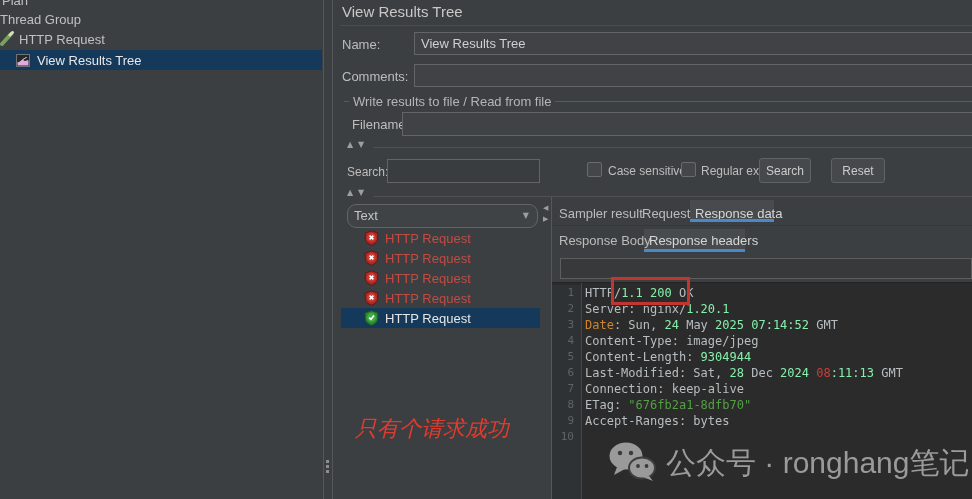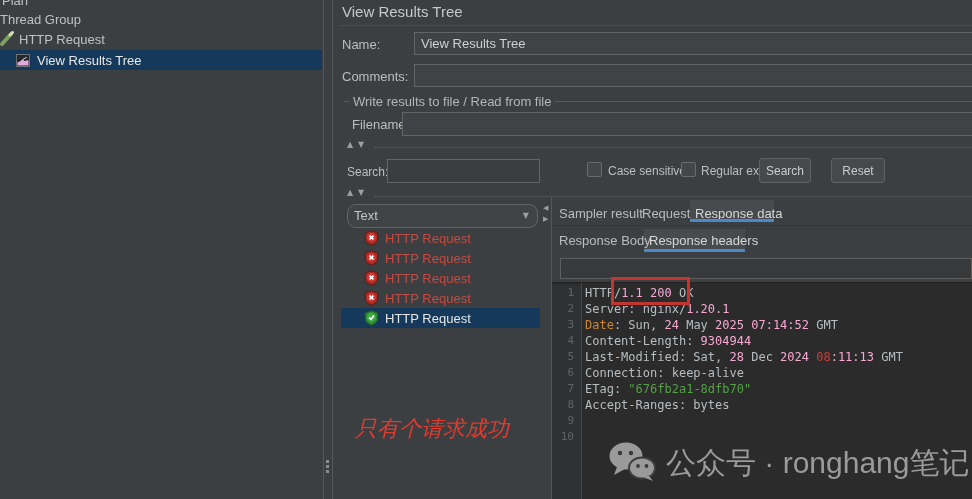--- a/index.html
+++ b/index.html
@@ -34,21 +34,21 @@
   .shield { position:absolute; left:23px; top:2px; }
   
   #editor { position:absolute; left:552px; top:282px; right:0; bottom:0; background:#2b2b2b; border-top:1px solid #232323; }
   #gutter { position:absolute; left:0; top:2px; width:29px; bottom:0; background:#2f3234; }
   #gutter-line { position:absolute; left:29px; top:0; bottom:0; width:1px; background:#474747; }
   .gut-num { height:16px; line-height:16px; text-align:right; padding-right:7px;
              font-family:"DejaVu Sans Mono", monospace; font-size:11px; color:#606366; }
   #code { position:absolute; left:33px; top:2px; right:0; }
   .code-line { height:16px; line-height:16px; font-family:"DejaVu Sans Mono", monospace;
                font-size:12px; white-space:pre; }
-  .tk-d { color:#b7bdc0; } .tk-n { color:#f9a8d4; } .tk-k { color:#cc8531; }
+  .tk-d { color:#b7bdc0; } .tk-n { color:#86efac; } .tk-k { color:#cc8531; }
   .tk-s { color:#53a045; } .tk-e { color:#c4403a; }
   #red-box { position:absolute; left:59px; top:-6px; width:79px; height:28px; border:3px solid #c13631; }
   #annotation { position:absolute; left:355px; top:414px; font-size:22px; color:#e13b2e;
                 font-family:"Liberation Sans", sans-serif; white-space:nowrap;font-style:italic; }
   #watermark-band { position:absolute; left:552px; top:441px; right:0; bottom:0; background:rgba(255,255,255,0.045); }
   #watermark { position:absolute; left:608px; top:441px; display:flex; align-items:center; }
   #watermark-text { font-size:30px; color:#9b9b9b; margin-left:8px; white-space:nowrap; }
   .dot { position:absolute; width:3px; height:3px; background:#8d8d8d; left:0; }
 </style>
 </head>
@@ -202,20 +202,21 @@
         <div class="gut-num">7</div>
         <div class="gut-num">8</div>
         <div class="gut-num">9</div>
         <div class="gut-num">10</div>
       </div>
     <div id="gutter-line"></div>
     <div id="code">
         <div class="code-line"><span class="tk-d">HTTP/</span><span class="tk-n">1.1 200</span><span class="tk-d"> OK</span></div>
         <div class="code-line"><span class="tk-d">Server: nginx/</span><span class="tk-n">1.20.1</span></div>
         <div class="code-line"><span class="tk-k">Date</span><span class="tk-d">: Sun, </span><span class="tk-n">24</span><span class="tk-d"> May </span><span class="tk-n">2025</span><span class="tk-d"> </span><span class="tk-n">07:14:52</span><span class="tk-d"> GMT</span></div>
+        <div class="code-line"><span class="tk-d">Content-Type: image/jpeg</span></div>
         <div class="code-line"><span class="tk-d">Content-Length: </span><span class="tk-n">9304944</span></div>
         <div class="code-line"><span class="tk-d">Last-Modified: Sat, </span><span class="tk-n">28</span><span class="tk-d"> Dec </span><span class="tk-n">2024</span><span class="tk-d"> </span><span class="tk-e">08</span><span class="tk-n">:11:13</span><span class="tk-d"> GMT</span></div>
         <div class="code-line"><span class="tk-d">Connection: keep-alive</span></div>
         <div class="code-line"><span class="tk-d">ETag: </span><span class="tk-s">"676fb2a1-8dfb70"</span></div>
         <div class="code-line"><span class="tk-d">Accept-Ranges: bytes</span></div>
         <div class="code-line"></div>
       </div>
     <div id="red-box"></div>
     <div id="watermark-band"></div>
   </div>

